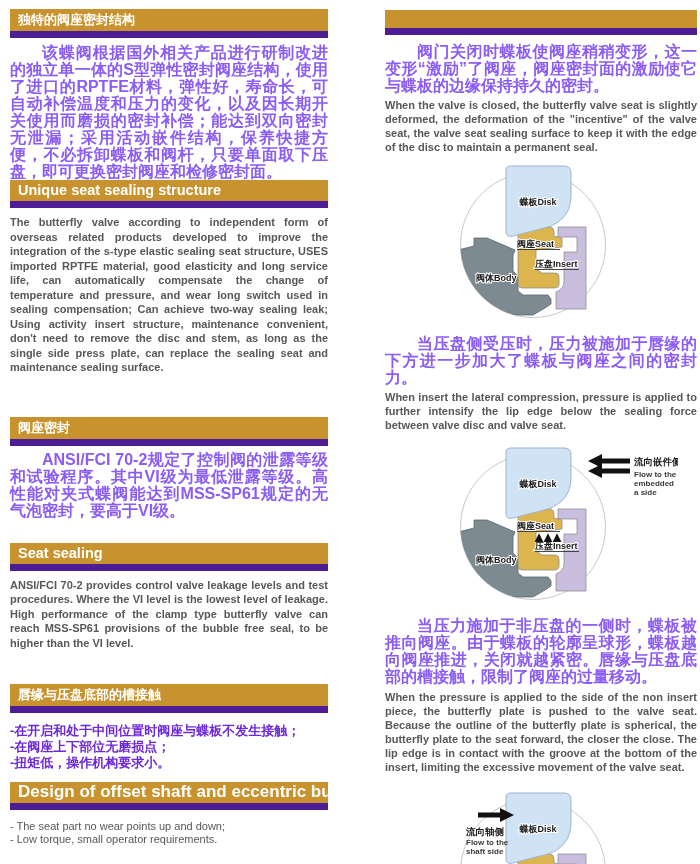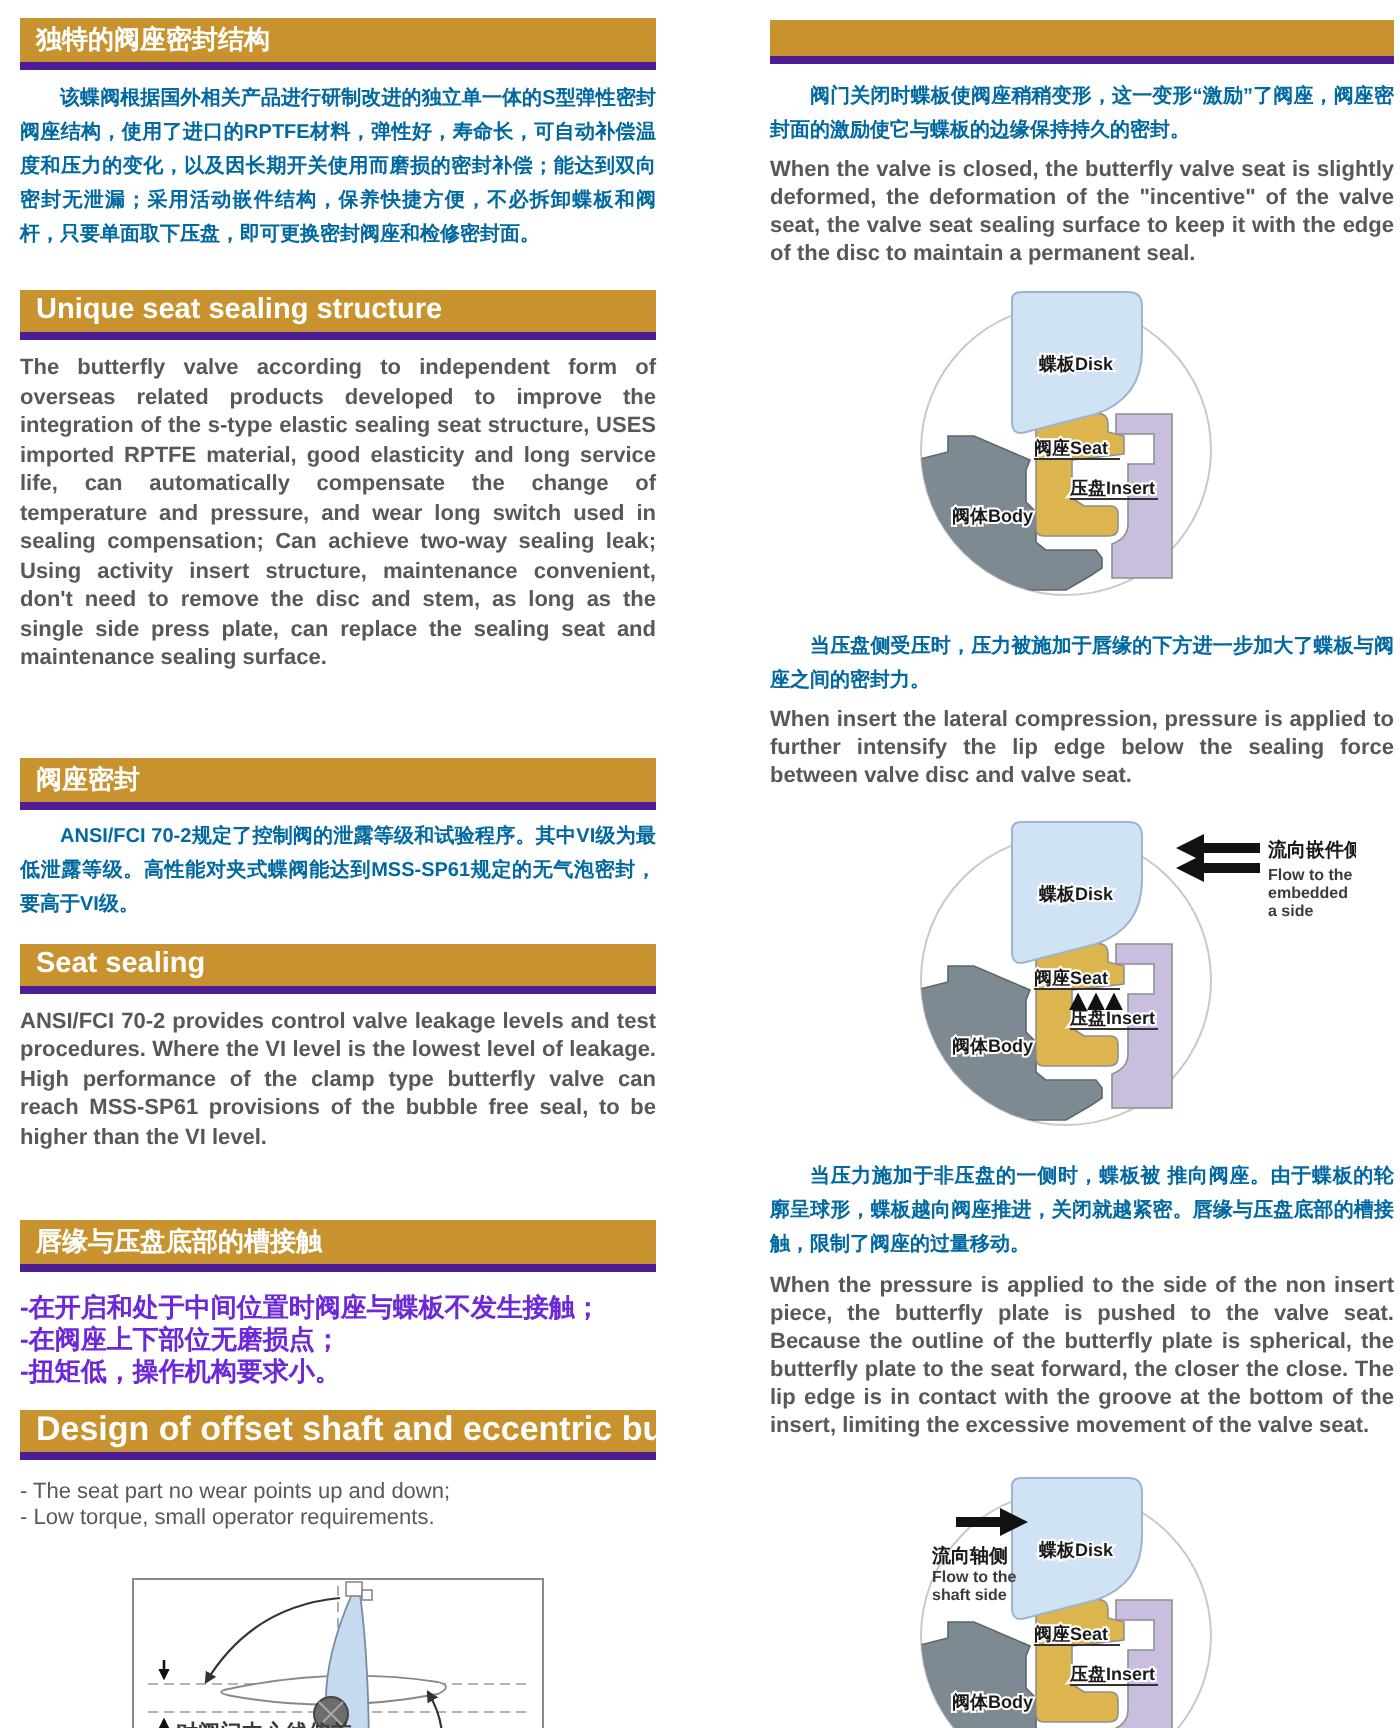--- a/index.html
+++ b/index.html
@@ -1,26 +1,26 @@
 <!DOCTYPE html>
 <html><head>
 <meta charset="utf-8">
 <style>
   html,body{margin:0;padding:0;background:#e8e8e8;}
   #page{width:700px;height:864px;position:relative;background:#ffffff;overflow:hidden;
         font-family:"Liberation Sans","DejaVu Sans",sans-serif;}
   .col{position:absolute;top:0;}
   #col-left{left:10px;width:318px;}
   #col-right{left:385px;width:312px;}
-  .bar{background:#c8932e;color:#ffffff;padding:2px 8px 3px 8px;border-bottom:4px solid #4c1d95;
+  .bar{background:#c8932e;color:#ffffff;padding:2px 8px 3px 8px;border-bottom:7px solid #4c1d95;
        white-space:nowrap;overflow:hidden;}
   .bar-cn{font-size:13px;font-weight:700;line-height:17px;}
   .bar-en{font-size:14.5px;font-weight:600;line-height:16px;}
   .bar-en.long{font-size:17px;}
-  .p-cn{font-size:10px;line-height:17px;color:#0369a1;font-weight:600;text-align:justify;margin:0;}
+  .p-cn{font-size:16px;line-height:17px;color:#8b5cf6;font-weight:600;text-align:justify;margin:0;}
   .indent{text-indent:2em;}
   .p-en{font-size:11px;line-height:14.5px;color:#595757;text-align:justify;margin:0;font-weight:bold;}
   #col-right .p-en{line-height:14px;}
   .bullets-cn div{font-size:13px;line-height:16px;color:#6d28d9;font-weight:600;}
   .bullets-en div{font-size:11px;line-height:13px;color:#595757;}
   .valve-svg{display:block;margin-left:53px;}
   #offset-diagram{display:block;margin-left:56px;}
   svg text{font-family:"Liberation Sans","DejaVu Sans",sans-serif;}
   .lbl{font-size:9px;font-weight:700;fill:#1a1a1a;paint-order:stroke;stroke:#ffffff;stroke-width:2px;}
   .flow-cn{font-size:9.5px;font-weight:700;fill:#1a1a1a;}
@@ -57,26 +57,26 @@
         <text x="97" y="110" class="lbl">压盘Insert</text>
         <line x1="97" y1="112.5" x2="141" y2="112.5" stroke="#333" stroke-width="0.9"></line>
         <text x="38" y="124" class="lbl">阀体Body</text>
       </symbol>
     </defs>
   </svg>
 
   <div class="col" id="col-left">
     <div class="bar bar-cn" style="margin-top:9px">独特的阀座密封结构</div>
     <p class="p-cn indent" style="margin-top:6px">该蝶阀根据国外相关产品进行研制改进的独立单一体的S型弹性密封阀座结构，使用了进口的RPTFE材料，弹性好，寿命长，可自动补偿温度和压力的变化，以及因长期开关使用而磨损的密封补偿；能达到双向密封无泄漏；采用活动嵌件结构，保养快捷方便，不必拆卸蝶板和阀杆，只要单面取下压盘，即可更换密封阀座和检修密封面。</p>
-    <div class="bar bar-en" style="margin-top:19px">Unique seat sealing structure</div>
+    <div class="bar bar-en" style="margin-top:0">Unique seat sealing structure</div>
     <p class="p-en" style="margin-top:7px">The butterfly valve according to independent form of overseas related products developed to improve the integration of the s-type elastic sealing seat structure, USES imported RPTFE material, good elasticity and long service life, can automatically compensate the change of temperature and pressure, and wear long switch used in sealing compensation; Can achieve two-way sealing leak; Using activity insert structure, maintenance convenient, don't need to remove the disc and stem, as long as the single side press plate, can replace the sealing seat and maintenance sealing surface.</p>
 
     <div class="bar bar-cn" style="margin-top:42px">阀座密封</div>
     <p class="p-cn indent" style="margin-top:5px">ANSI/FCI 70-2规定了控制阀的泄露等级和试验程序。其中VI级为最低泄露等级。高性能对夹式蝶阀能达到MSS-SP61规定的无气泡密封，要高于VI级。</p>
-    <div class="bar bar-en" style="margin-top:11px">Seat sealing</div>
+    <div class="bar bar-en" style="margin-top:24px">Seat sealing</div>
     <p class="p-en" style="margin-top:7px">ANSI/FCI 70-2 provides control valve leakage levels and test procedures. Where the VI level is the lowest level of leakage. High performance of the clamp type butterfly valve can reach MSS-SP61 provisions of the bubble free seal, to be higher than the VI level.</p>
 
     <div class="bar bar-cn" style="margin-top:34px">唇缘与压盘底部的槽接触</div>
     <div class="bullets-cn" style="margin-top:10px">
       <div>-在开启和处于中间位置时阀座与蝶板不发生接触；</div>
       <div>-在阀座上下部位无磨损点；</div>
       <div>-扭矩低，操作机构要求小。</div>
     </div>
     <div class="bar bar-en long" style="margin-top:11px">Design of offset shaft and eccentric butterfly plate</div>
     <div class="bullets-en" style="margin-top:10px">

